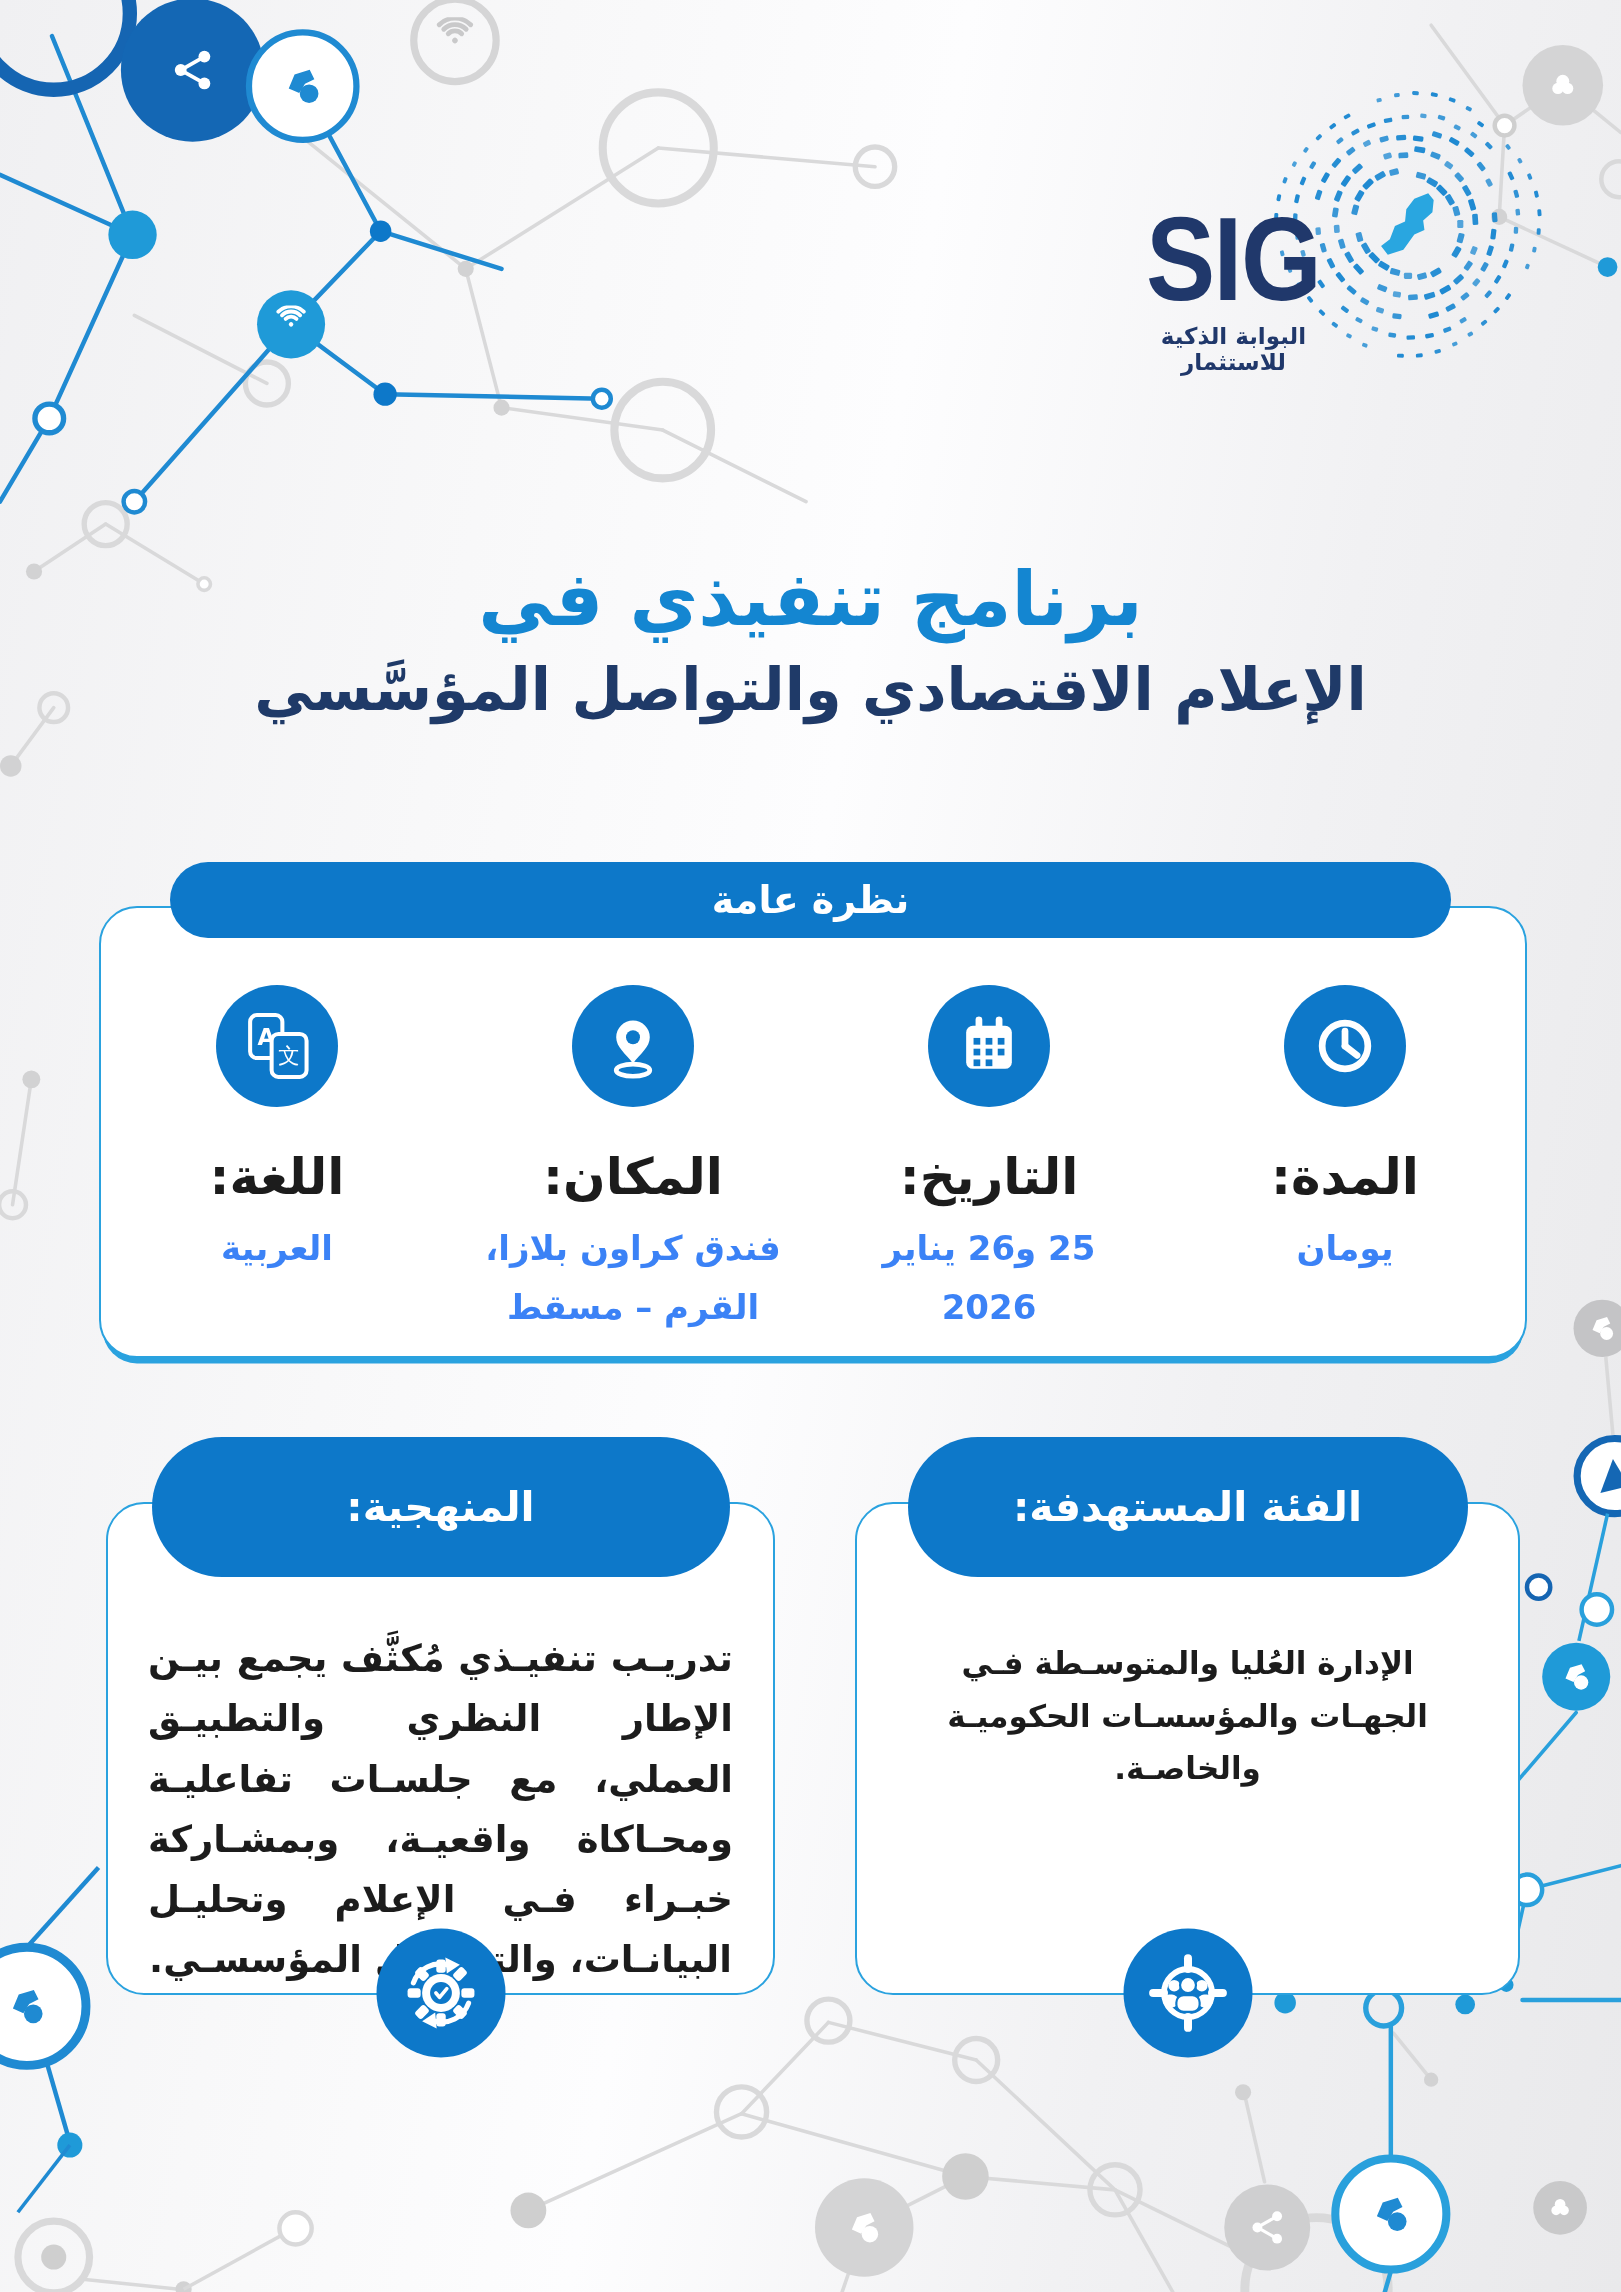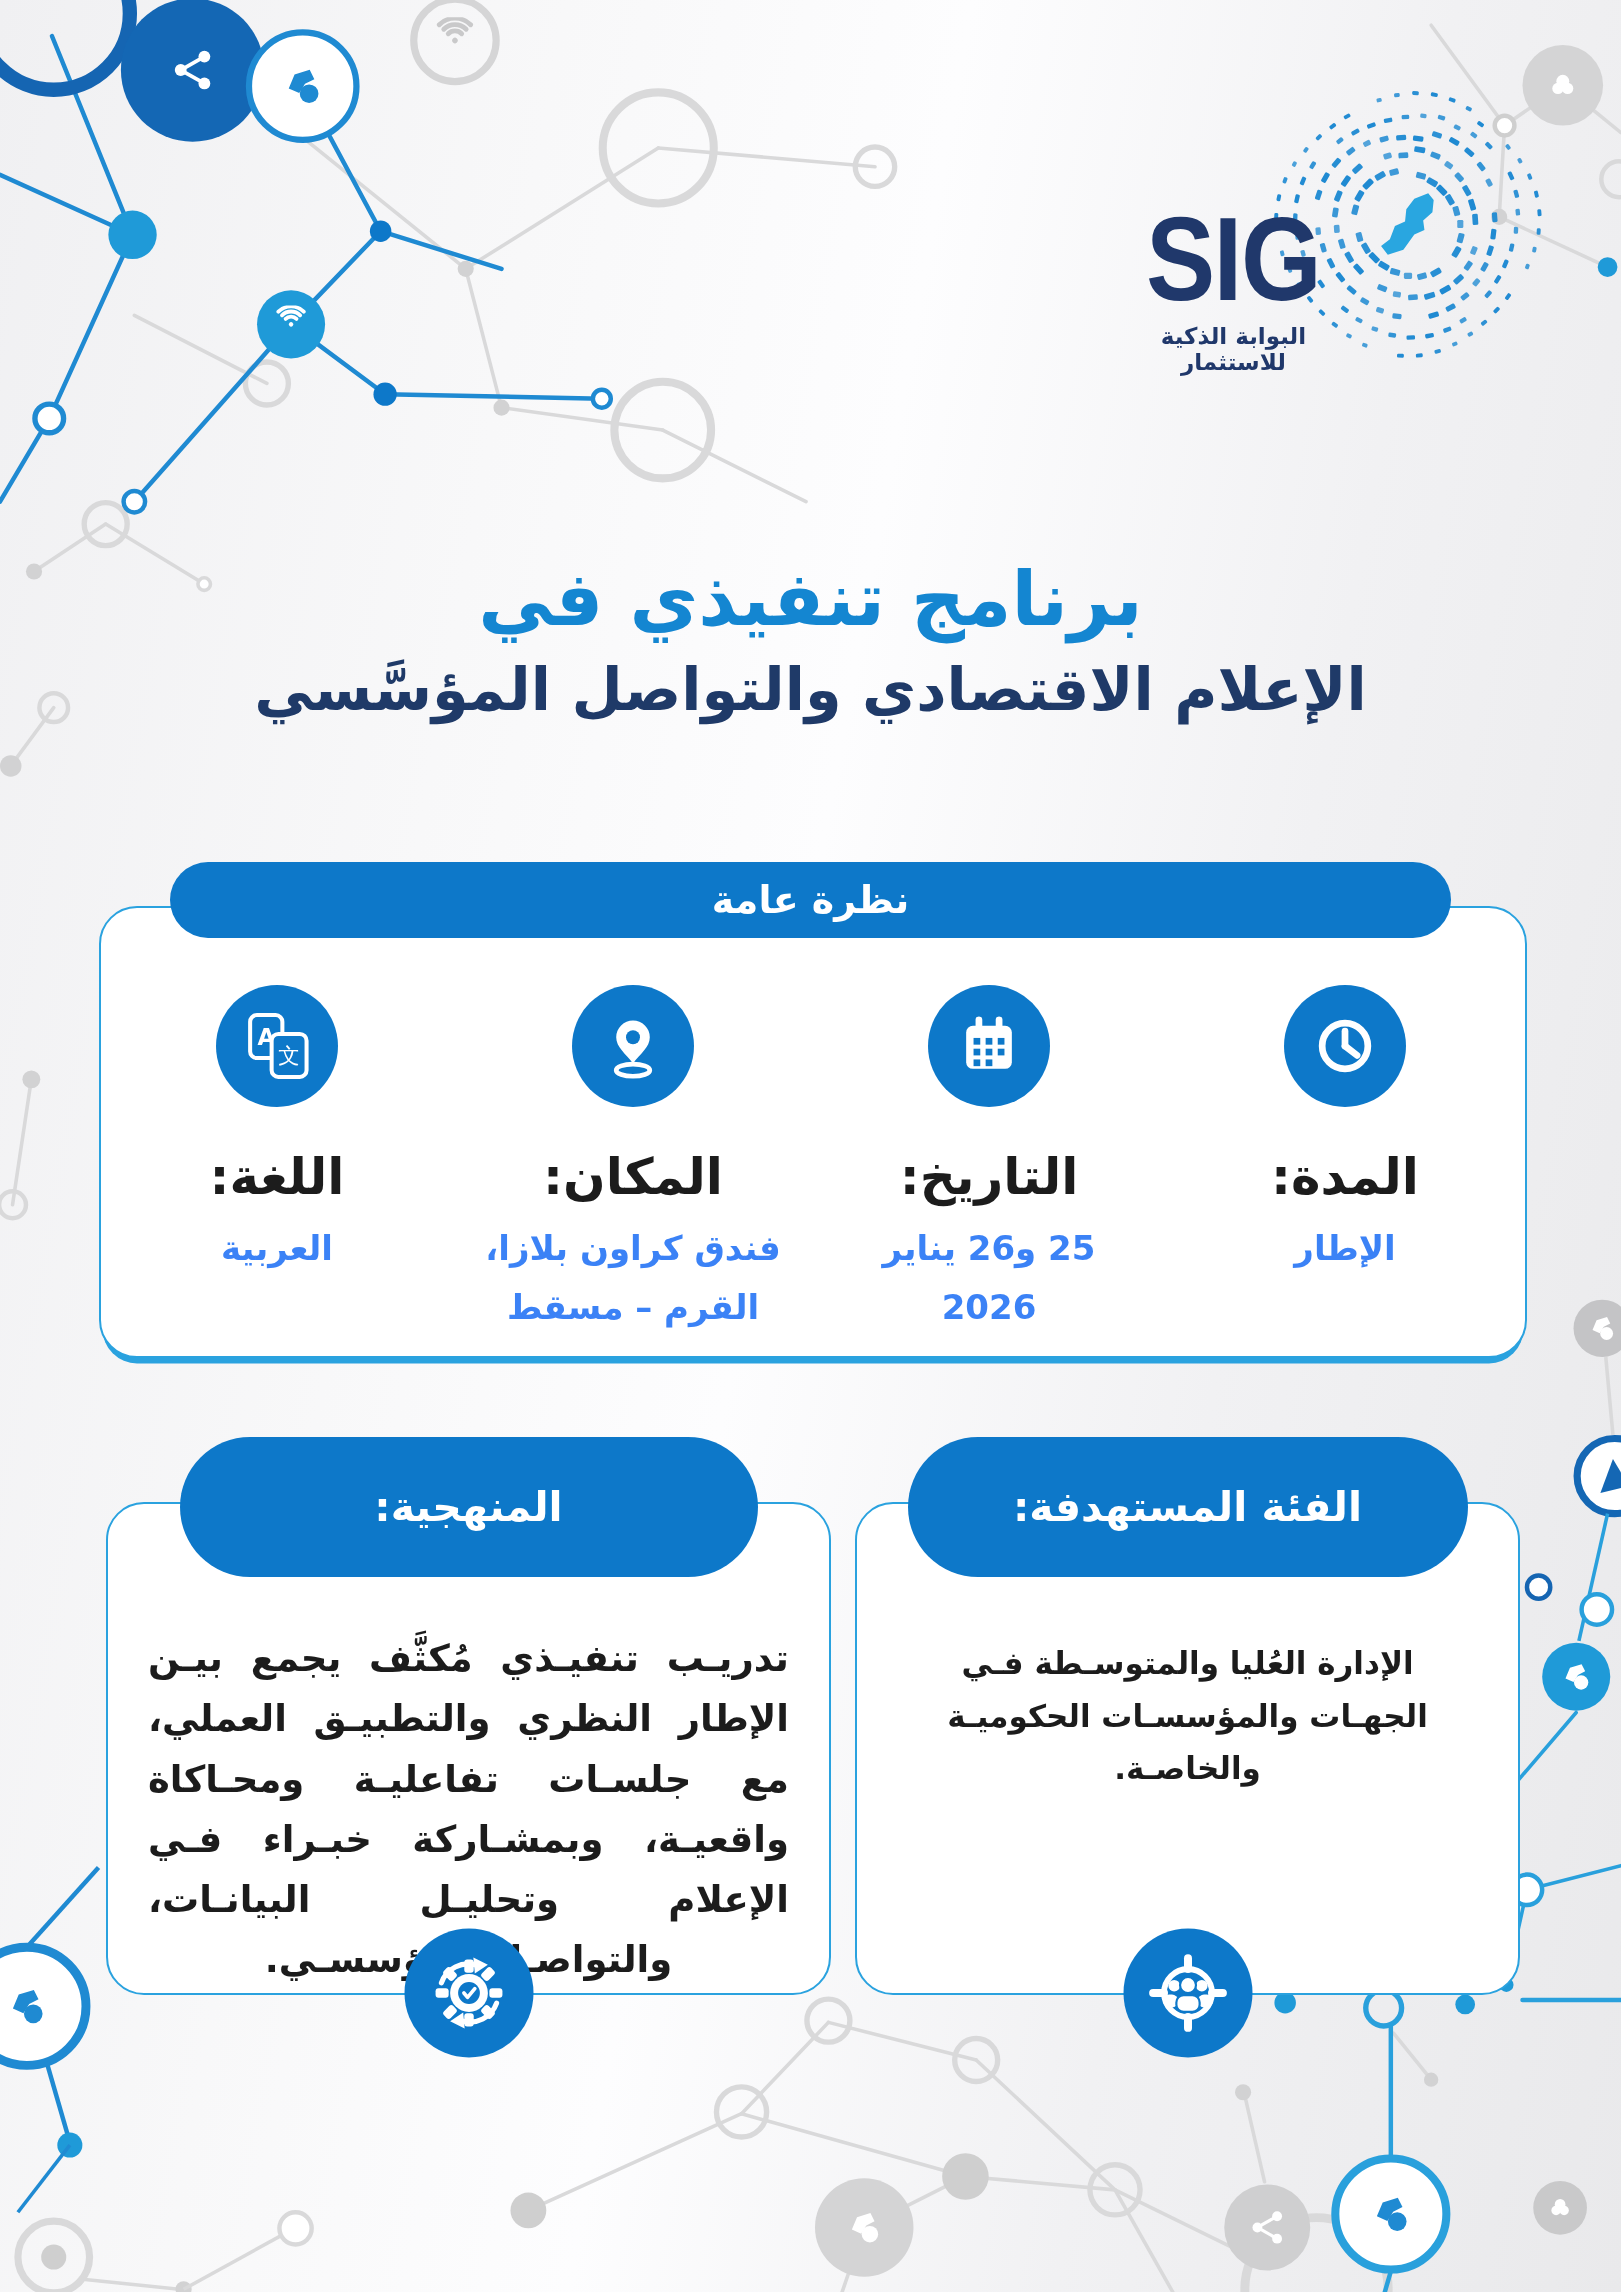--- a/index.html
+++ b/index.html
@@ -33,21 +33,21 @@
   .icircle{width:122px;height:122px;border-radius:50%;background:#0d78c9;
     display:flex;align-items:center;justify-content:center;flex:0 0 auto;}
   .icircle svg{width:86px;height:86px;}
   .ov-label{margin-top:41px;font-size:50px;font-weight:bold;color:#1c1c1c;direction:rtl;}
   .ov-val{margin-top:12.5px;font-size:34px;font-weight:bold;color:#3b82f6;direction:rtl;
     text-align:center;line-height:1.75;}
   
   .bcard{position:absolute;top:1502px;height:493px;background:#fff;border:2.7px solid #2aa2df;
     border-radius:38px;z-index:2;box-sizing:border-box;}
   .bcard-target{left:855px;width:665px;}
-  .bcard-method{left:106px;width:725px;}
+  .bcard-method{left:106px;width:669px;}
   .bpill{position:absolute;top:-67px;left:50%;transform:translateX(-50%);height:140px;
     background:#0d78c9;border-radius:70px;z-index:4;display:flex;align-items:center;
     justify-content:center;color:#fff;font-size:41px;font-weight:bold;direction:rtl;white-space:nowrap;}
   .bpill-target{width:560px;}
   .bpill-method{width:578px;}
   .bbody{position:absolute;left:40px;right:40px;direction:rtl;color:#1c1c1c;font-weight:bold;}
   .bbody-target{top:133px;font-size:31px;line-height:1.7;text-align:center;}
   .bbody-method{top:125px;font-size:37px;line-height:1.63;text-align:justify;text-align-last:center;}
   .bcap{position:absolute;left:50%;bottom:0;transform:translate(-50%,50%);width:129px;height:129px;
     border-radius:50%;background:#0d78c9;display:flex;align-items:center;justify-content:center;z-index:5;}
@@ -417,21 +417,21 @@
         <svg viewBox="0 0 64 64">
           <circle cx="32" cy="32" r="17" fill="none" stroke="#fff" stroke-width="5"></circle>
           <g stroke="#fff" stroke-width="5" stroke-linecap="round">
             <line x1="32" y1="32" x2="32" y2="21"></line>
               <line x1="32" y1="32" x2="41" y2="39"></line>
           </g>
         </svg>
       </div>
       <div class="ov-label">المدة:</div>
       <div class="ov-val">
-        <span>الإطار</span><br>
+        <span>يومان</span><br>
         <span></span>
       </div>
     </div>
 
     <div class="ov-item">
       <div class="icircle">
         <svg viewBox="0 0 64 64">
           <rect x="15" y="17" width="34" height="32" rx="5" fill="#fff"></rect>
           <rect x="22" y="10" width="5" height="10" rx="2.5" fill="#fff"></rect>
           <rect x="37" y="10" width="5" height="10" rx="2.5" fill="#fff"></rect>

